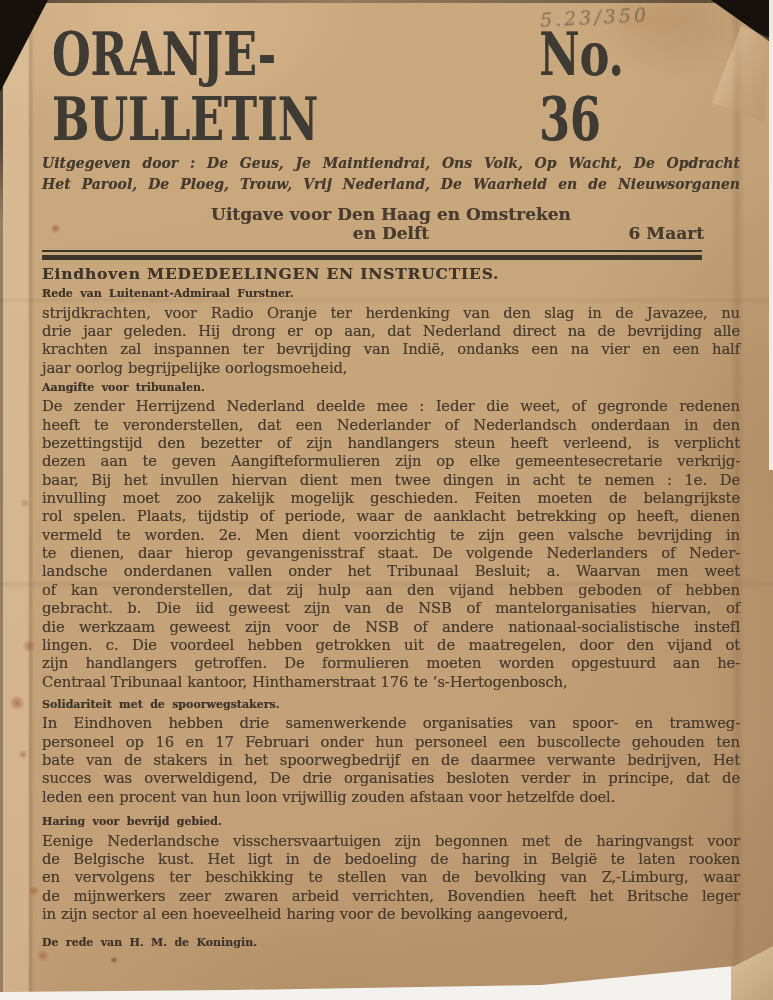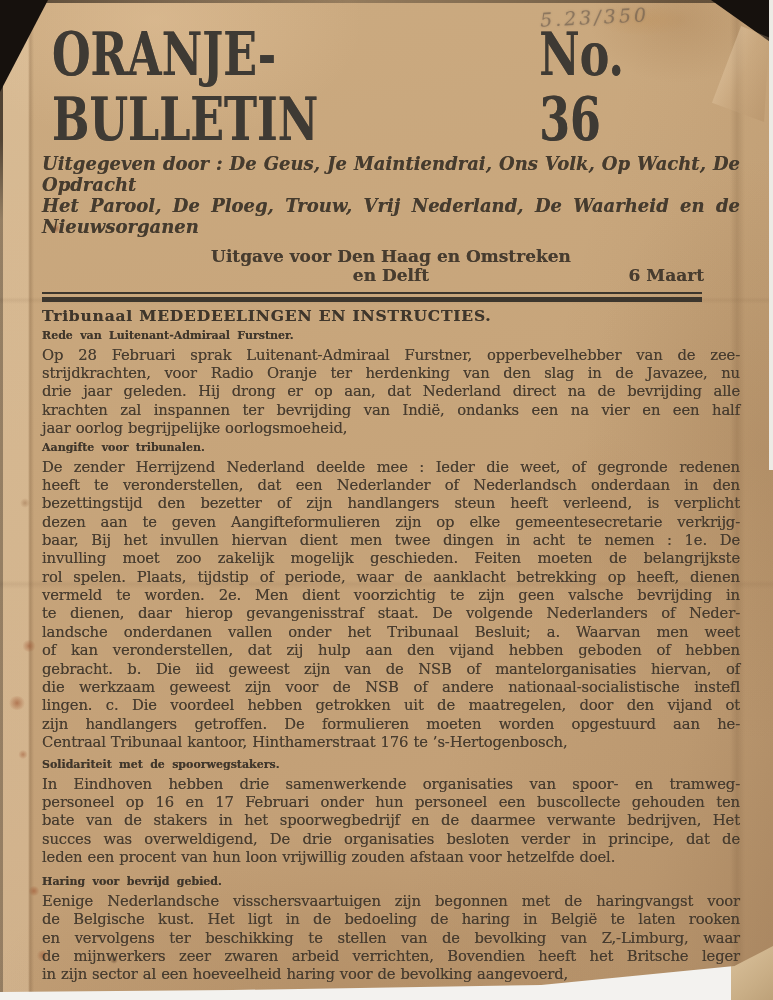--- a/index.html
+++ b/index.html
@@ -77,21 +77,21 @@
 
   .art-title{margin-top:2px;font-weight:bold;font-size:11px;line-height:18.5px;
     word-spacing:3.5px;color:#3f362b;}
   .article.m5 .art-title{margin-top:5px;}
   .article.m7 .art-title{margin-top:7px;}
   .article.m11 .art-title{margin-top:11px;}
 
   .art-body,.imprint{font-kerning:normal;}
   .jline{font-size:14.8px;line-height:18.35px;letter-spacing:-.15px;word-spacing:.5px;
     text-align:justify;text-align-last:justify;}
-  .imprint .jline{font-size:18px;line-height:21px;letter-spacing:0;}
+  .imprint .jline{font-size:14px;line-height:21px;letter-spacing:0;}
   .jline.last{text-align-last:left;}
   .justify-all .jline.last{text-align-last:justify;}
 </style>
 </head>
 <body>
 
 <div class="scan">
   <div class="sheet-corner"></div>
 
   <div class="paper">
@@ -131,26 +131,25 @@
       <div class="edition-row">
         <span>en Delft</span>
         <span class="date">6 Maart</span>
       </div>
 
       <div class="rule">
         <div class="thin"></div>
         <div class="thick"></div>
       </div>
 
-      <div class="section-heading">Tribunaal MEDEDEELINGEN EN INSTRUCTIES.</div>
+      <div class="section-heading">Eindhoven MEDEDEELINGEN EN INSTRUCTIES.</div>
 
       <div class="article">
         <div class="art-title">Rede van Luitenant-Admiraal Furstner.</div>
         <div class="art-body">
-            <div class="jline">Op 28 Februari sprak Luitenant-Admiraal Furstner, opperbevelhebber van de zee-</div>
             <div class="jline">strijdkrachten, voor Radio Oranje ter herdenking van den slag in de Javazee, nu</div>
             <div class="jline">drie jaar geleden. Hij drong er op aan, dat Nederland direct na de bevrijding alle</div>
             <div class="jline">krachten zal inspannen ter bevrijding van Indië, ondanks een na vier en een half</div>
             <div class="jline last">jaar oorlog begrijpelijke oorlogsmoeheid,</div>
           </div>
       </div>
 
       <div class="article">
         <div class="art-title">Aangifte voor tribunalen.</div>
         <div class="art-body">

